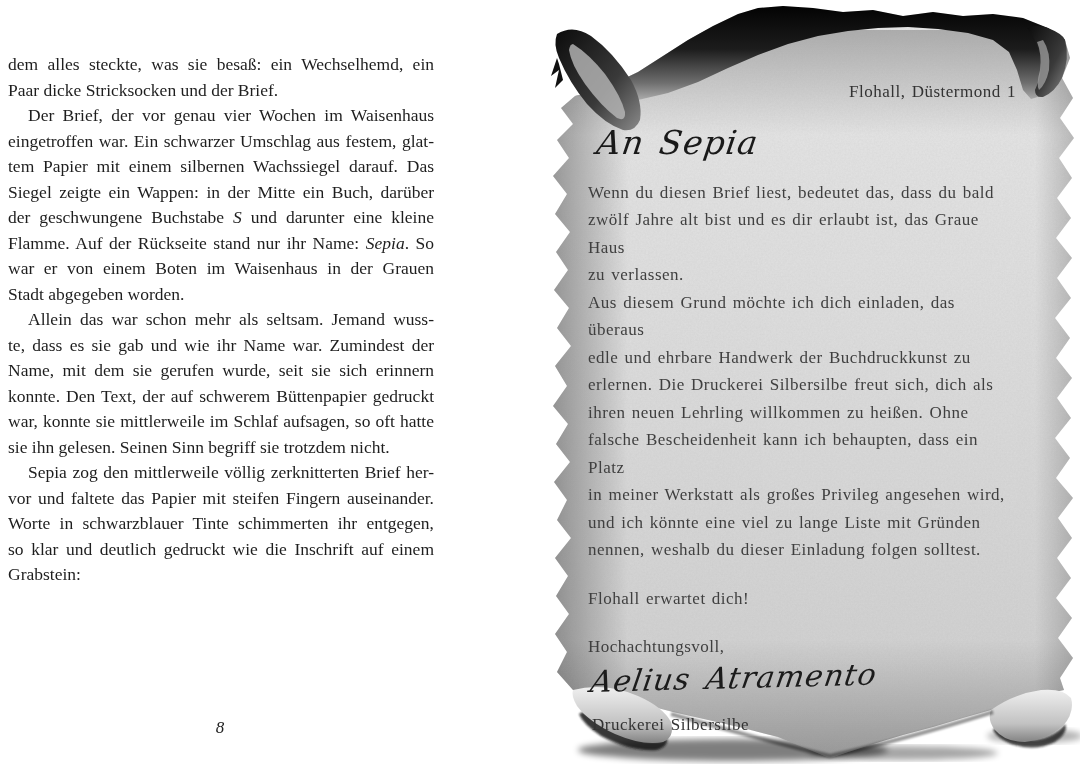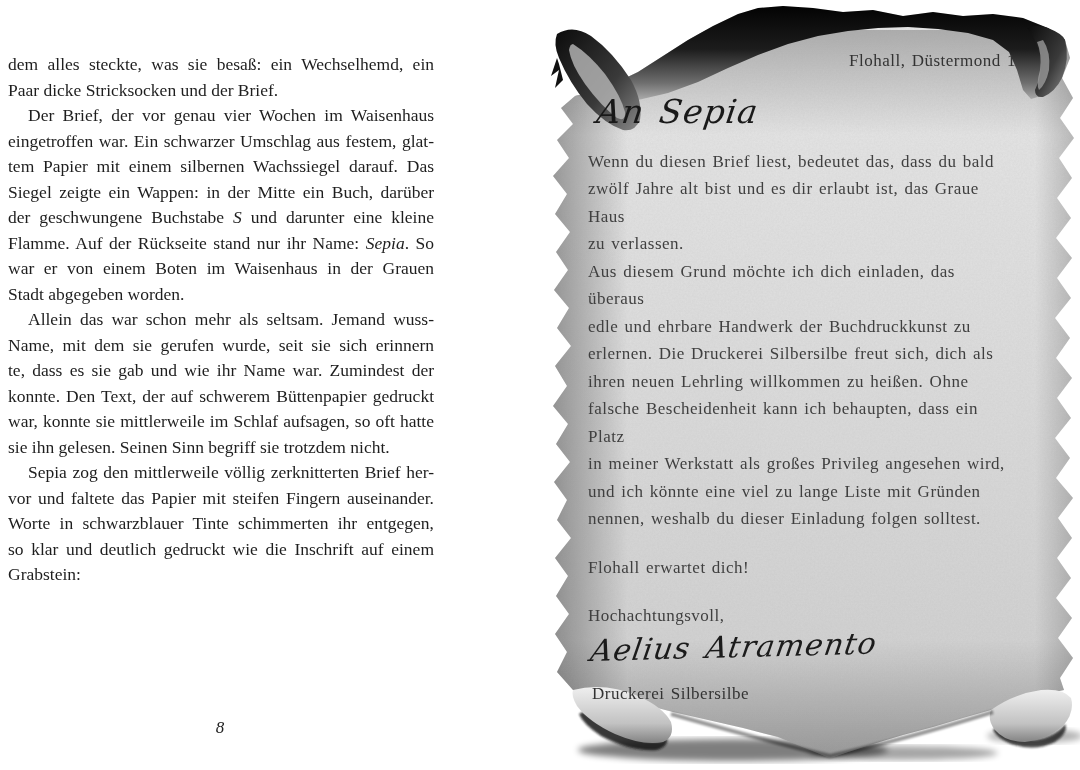--- a/index.html
+++ b/index.html
@@ -34,21 +34,21 @@
   .parchment-wrap{position:absolute;left:543px;top:0;width:537px;height:770px;}
   .parchment-wrap svg{position:absolute;left:0;top:0;}
 
   
   .letter{
     position:absolute;left:588px;top:0;width:428px;z-index:5;
     color:var(--letter-ink);
     font-size:17px;line-height:27.5px;
     letter-spacing:.5px;word-spacing:1.5px;
   }
-  .dateline{margin-top:47px;text-align:right;color:#333;}
+  .dateline{margin-top:78px;text-align:right;color:#333;}
   .salutation{
     margin-top:15px;margin-left:6px;
     font-family:"DejaVu Serif","Liberation Serif",serif;
     font-style:italic;font-size:33px;line-height:44px;
     color:#191919;letter-spacing:1px;word-spacing:4px;
     transform:skewX(-8deg);transform-origin:left bottom;width:max-content;
   }
   .letter-body{margin-top:14px;}
   .lpara + .lpara{margin-top:21px;}
   .signature{
@@ -71,22 +71,22 @@
         <div class="bl">Paar dicke Stricksocken und der Brief.</div>
         <div class="bl jl ind">Der Brief, der vor genau vier Wochen im Waisenhaus</div>
         <div class="bl jl">eingetroffen war. Ein schwarzer Umschlag aus festem, glat-</div>
         <div class="bl jl">tem Papier mit einem silbernen Wachssiegel darauf. Das</div>
         <div class="bl jl">Siegel zeigte ein Wappen: in der Mitte ein Buch, darüber</div>
         <div class="bl jl">der geschwungene Buchstabe <i>S</i> und darunter eine kleine</div>
         <div class="bl jl">Flamme. Auf der Rückseite stand nur ihr Name: <i>Sepia</i>. So</div>
         <div class="bl jl">war er von einem Boten im Waisenhaus in der Grauen</div>
         <div class="bl">Stadt abgegeben worden.</div>
         <div class="bl jl ind">Allein das war schon mehr als seltsam. Jemand wuss-</div>
+        <div class="bl jl">te, dass es sie gab und wie ihr Name war. Zumindest der</div>
         <div class="bl jl">Name, mit dem sie gerufen wurde, seit sie sich erinnern</div>
-        <div class="bl jl">te, dass es sie gab und wie ihr Name war. Zumindest der</div>
         <div class="bl jl">konnte. Den Text, der auf schwerem Büttenpapier gedruckt</div>
         <div class="bl jl">war, konnte sie mittlerweile im Schlaf aufsagen, so oft hatte</div>
         <div class="bl">sie ihn gelesen. Seinen Sinn begriff sie trotzdem nicht.</div>
         <div class="bl jl ind">Sepia zog den mittlerweile völlig zerknitterten Brief her-</div>
         <div class="bl jl">vor und faltete das Papier mit steifen Fingern auseinander.</div>
         <div class="bl jl">Worte in schwarzblauer Tinte schimmerten ihr entgegen,</div>
         <div class="bl jl">so klar und deutlich gedruckt wie die Inschrift auf einem</div>
         <div class="bl">Grabstein:</div>
       </div>
     <div class="page-number">8</div>

